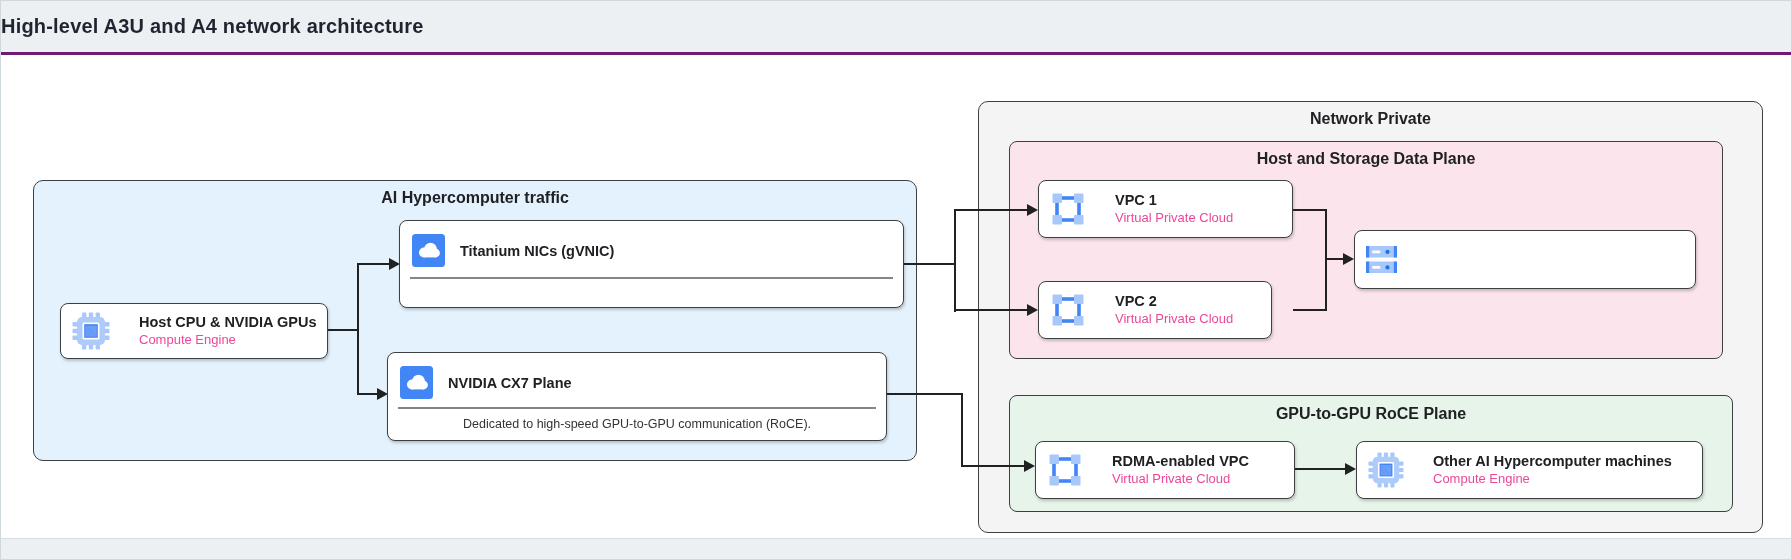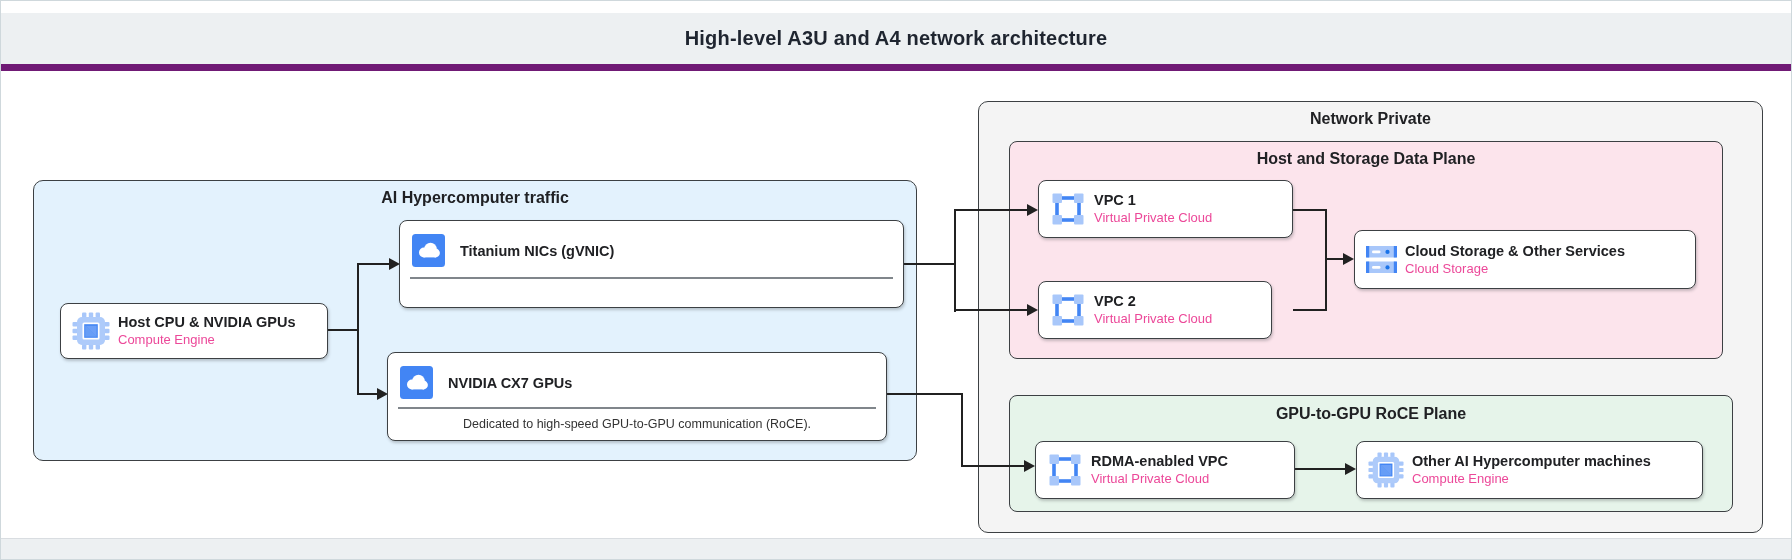--- a/index.html
+++ b/index.html
@@ -4,38 +4,38 @@
 <style>
   html,body{margin:0;padding:0;background:#fff;}
   #stage{
     position:relative;width:1790px;height:558px;
     border:1px solid #cfd8dc;overflow:hidden;
     font-family:"Liberation Sans",sans-serif;color:#202124;
     background:#ffffff;
   }
   
   .bar{position:absolute;left:0;width:100%;background:#edf0f2;}
-  #header-bar{top:12px;height:51px;border-bottom:7px solid #701a75;
-    display:flex;align-items:center;justify-content:center;}
+  #header-bar{top:0;height:51px;border-bottom:3px solid #701a75;
+    display:flex;align-items:center;justify-content:flex-start;}
   #footer-bar{bottom:0;height:20px;border-top:1px solid #d9dde1;}
   #page-title{font-size:20px;font-weight:bold;color:#1f2530;letter-spacing:.2px;}
 
   
   .panel{position:absolute;border:1.5px solid #3c4043;border-radius:10px;box-sizing:border-box;}
   .panel-label{position:absolute;top:8px;left:0;width:100%;text-align:center;
     font-size:16px;font-weight:bold;color:#202124;}
   #panel-ai{left:32px;top:179px;width:884px;height:281px;background:#e3f2fd;}
   #panel-network{left:977px;top:100px;width:785px;height:432px;background:#f4f4f4;}
   #panel-hostplane{left:1008px;top:140px;width:714px;height:218px;background:#fce4ec;border-radius:8px;}
   #panel-gpuplane{left:1008px;top:394px;width:724px;height:117px;background:#e6f4ea;border-radius:8px;}
 
   
   .card{position:absolute;background:#fff;border:1.5px solid #3c4043;border-radius:8px;
     box-sizing:border-box;box-shadow:1px 2px 3px rgba(60,64,67,.28);z-index:5;}
-  .card-row{display:flex;align-items:center;height:100%;padding-left:11px;gap:8px;}
+  .card-row{display:flex;align-items:center;height:100%;padding-left:11px;gap:29px;}
   .card-text{display:flex;flex-direction:column;gap:1px;line-height:1.25;}
   .card-title{font-size:14.5px;font-weight:bold;color:#202124;white-space:nowrap;}
   .card-sub{font-size:13px;color:#ec4899;white-space:nowrap;}
 
   #card-hostcpu{left:59px;top:302px;width:268px;height:56px;}
   #card-vpc1{left:1037px;top:179px;width:255px;height:58px;}
   #card-vpc2{left:1037px;top:280px;width:234px;height:58px;}
   #card-storage{left:1353px;top:229px;width:342px;height:59px;}
   #card-rdma{left:1034px;top:440px;width:260px;height:58px;}
   #card-otherai{left:1355px;top:440px;width:347px;height:58px;}
@@ -194,21 +194,21 @@
       <span class="card-title">Titanium NICs (gVNIC)</span>
     </div>
     <div class="nic-divider"></div>
   </div>
 
   <div id="card-cx7" class="nic-card">
     <div class="nic-head">
       <svg class="icon" width="33" height="33" viewBox="0 0 33 33">
           <use href="#ic-cloud"></use>
         </svg>
-      <span class="card-title">NVIDIA CX7 GPUs</span>
+      <span class="card-title">NVIDIA CX7 Plane</span>
     </div>
     <div class="nic-divider"></div>
     <div class="nic-desc">Dedicated to high-speed GPU-to-GPU communication (RoCE).</div>
   </div>
 
   <div id="card-vpc1" class="card">
     <div class="card-row">
       <svg class="icon" width="36" height="36" viewBox="0 0 36 36">
           <use href="#ic-vpc"></use>
         </svg>
@@ -229,24 +229,20 @@
         <span class="card-sub">Virtual Private Cloud</span>
       </div>
     </div>
   </div>
 
   <div id="card-storage" class="card">
     <div class="card-row">
       <svg class="icon" width="31" height="29" viewBox="0 0 31 29">
           <use href="#ic-storage"></use>
         </svg>
-      <div class="card-text">
-        <span class="card-title">Cloud Storage &amp; Other Services</span>
-        <span class="card-sub">Cloud Storage</span>
-      </div>
     </div>
   </div>
 
   <div id="card-rdma" class="card">
     <div class="card-row">
       <svg class="icon" width="36" height="36" viewBox="0 0 36 36">
           <use href="#ic-vpc"></use>
         </svg>
       <div class="card-text">
         <span class="card-title">RDMA-enabled VPC</span>

